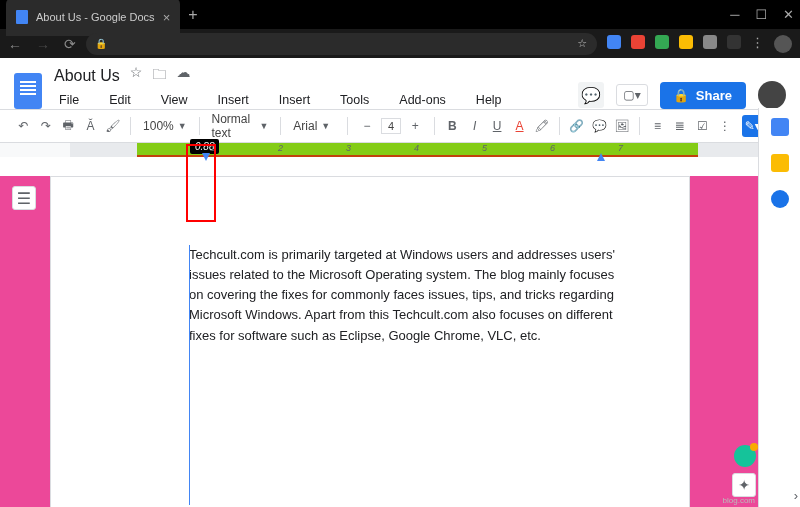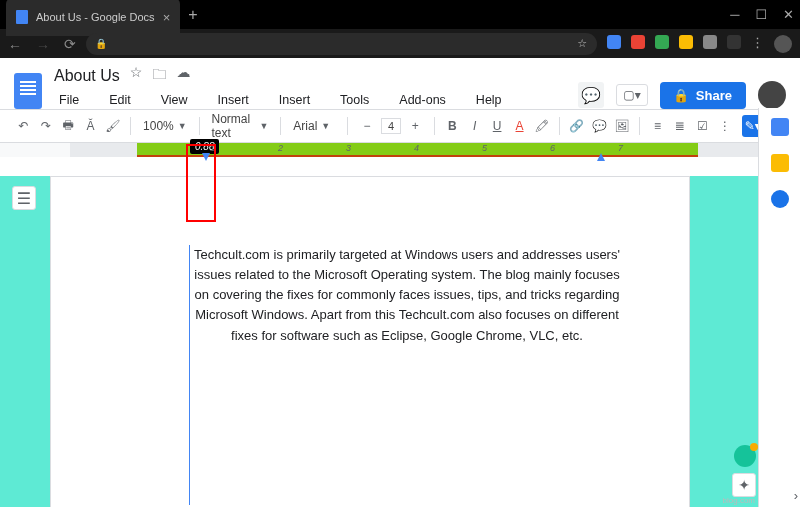--- a/index.html
+++ b/index.html
@@ -49,21 +49,21 @@
 
 
 .ruler-wrap { position:relative; background:#f8f9fa; }
 .ruler { height:14px; background:#84cc16; margin:0 40px 0 70px; position:relative; border-bottom:2px solid #c2410c;font-style:italic; }
 .ruler-tick { position:absolute; top:0; font-size:9px; color:#5f6368; }
 .indent-tooltip { position:absolute; top:-4px; background:#000; color:#fff; font-size:10px; padding:2px 5px; border-radius:2px; }
 .indent-marker { position:absolute; top:10px; width:8px; height:8px; background:#4285f4; clip-path:polygon(0 0, 100% 0, 50% 100%); }
 .margin-indicator { position:absolute; top:0; height:14px; background:#e8eaed; }
 
 
-.doc-area { background:#5eead4; position:absolute; top:176px; bottom:0; left:0; right:42px; overflow:hidden;text-align:center; }
+.doc-area { background:#ec4899; position:absolute; top:176px; bottom:0; left:0; right:42px; overflow:hidden; }
 .page { background:#fff; width:640px; margin:0 0 0 50px; min-height:600px; padding:68px 64px 60px 138px; border:1px solid #dadce0; position:relative; }
 .body-text { font-size:13px; color:#202124; line-height:1.55; }
 .cursor-line { position:absolute; left:138px; top:68px; width:1px; height:260px; background:#4285f4; }
 .redbox { position:absolute; border:2px solid red; }
 
 
 .side-panel { position:absolute; right:0; top:108px; bottom:0; width:42px; background:#fff; border-left:1px solid #dadce0; display:flex; flex-direction:column; align-items:center; padding-top:10px; gap:18px; }
 .sp-icon { width:18px; height:18px; border-radius:3px; }
 .sp-cal { background:#4285f4; }
 .sp-keep { background:#fbbc04; }

